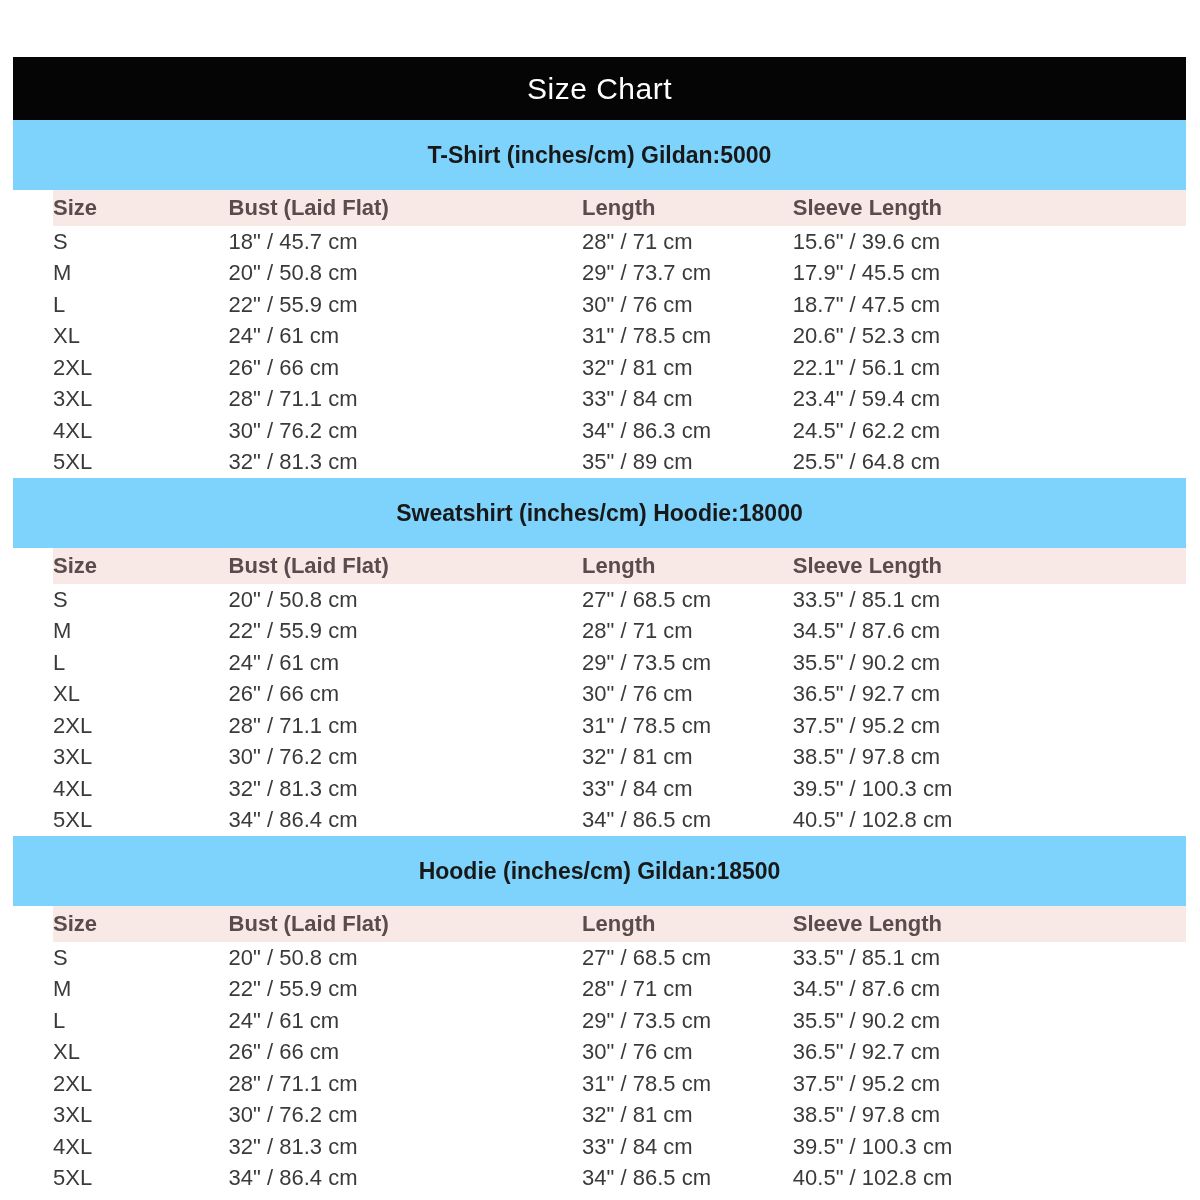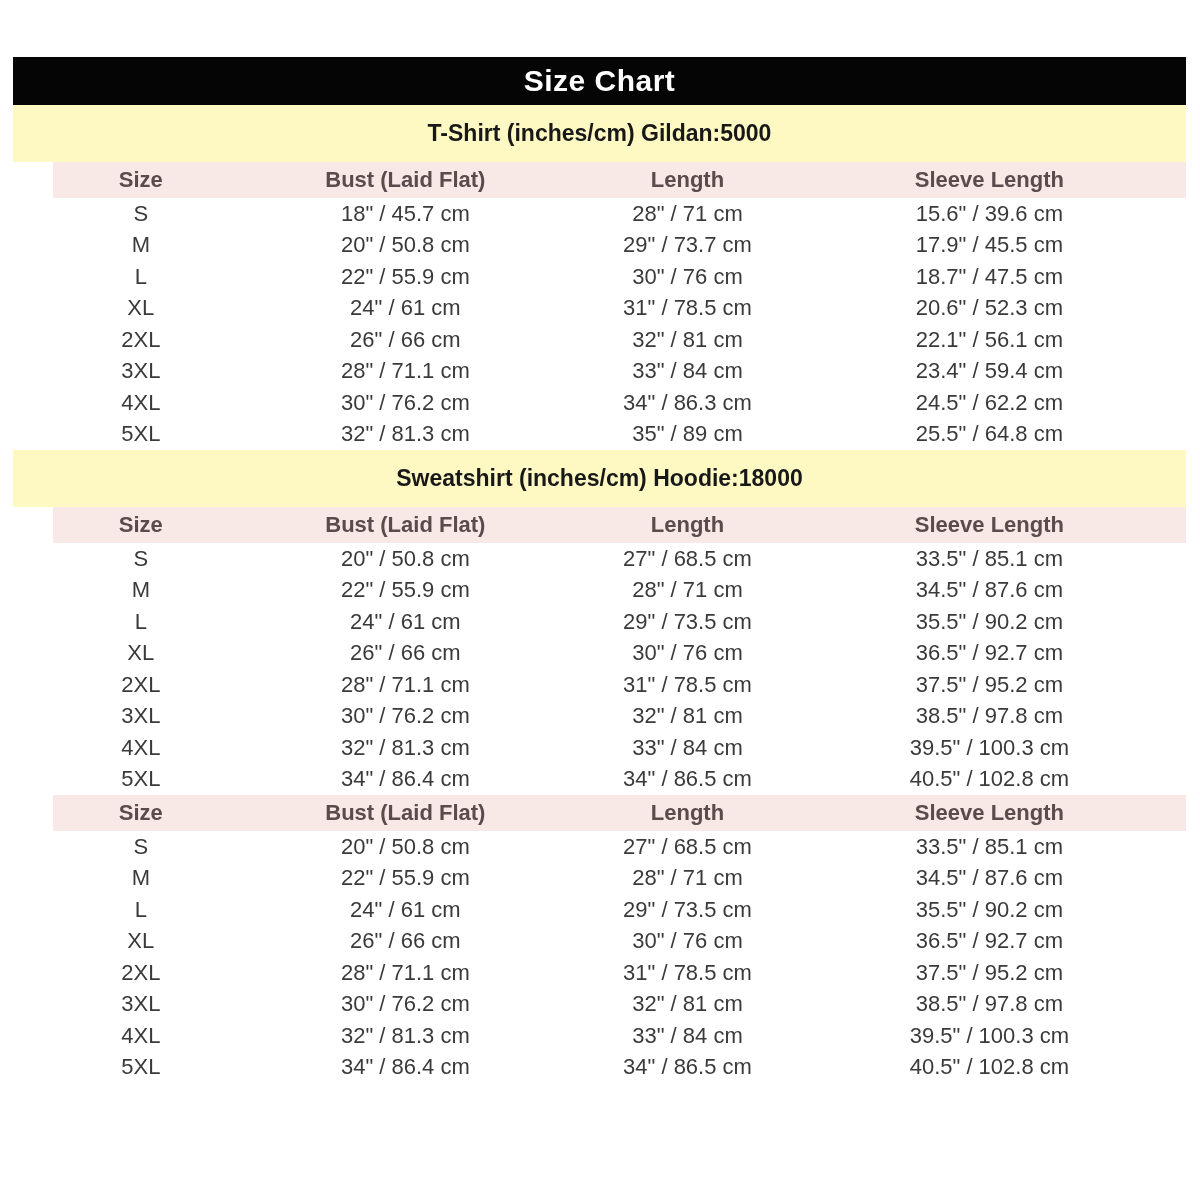--- a/index.html
+++ b/index.html
@@ -15,45 +15,45 @@
     background: #ffffff;
     overflow: hidden;
   }
   .chart-wrap {
     position: absolute;
     left: 13px;
     top: 57px;
     width: 1173px;
   }
   .title-bar {
-    height: 48px;
+    height: 63px;
     background: #050505;
     color: #ffffff;
     display: flex;
     align-items: center;
     justify-content: center;
     font-size: 30px;
-    font-weight: bold;
+    font-weight: normal;
     letter-spacing: 0.5px;
   }
   .section-bar {
-    height: 57px;
-    background: #fef9c3;
+    height: 70px;
+    background: #7dd3fc;
     color: #181818;
     display: flex;
     align-items: center;
     justify-content: center;
     font-size: 23px;
     font-weight: bold;
   }
   .row {
     display: grid;
     grid-template-columns: 15.5% 31.2% 18.6% 34.7%;
     align-items: center;
-    text-align: center;
+    text-align: left;
     margin-left: 40px;
   }
   .header-row {
     height: 36px;
     background: #f8e8e6;
     color: #5a4c4c;
     font-size: 22px;
     font-weight: bold;
   }
   .data-row {
@@ -195,20 +195,23 @@
           <div class="row data-row">
             <div class="cell">5XL</div>
             <div class="cell">34" / 86.4 cm</div>
             <div class="cell">34" / 86.5 cm</div>
             <div class="cell">40.5" / 102.8 cm</div>
           </div>
         </div>
     </div>
 
     <div class="section">
+      <div class="section-bar">
+        <span>Hoodie (inches/cm) Gildan:18500</span>
+      </div>
       <div class="row header-row">
         <div class="cell">Size</div>
         <div class="cell">Bust (Laid Flat)</div>
         <div class="cell">Length</div>
         <div class="cell">Sleeve Length</div>
       </div>
       <div>
           <div class="row data-row">
             <div class="cell">S</div>
             <div class="cell">20" / 50.8 cm</div>

